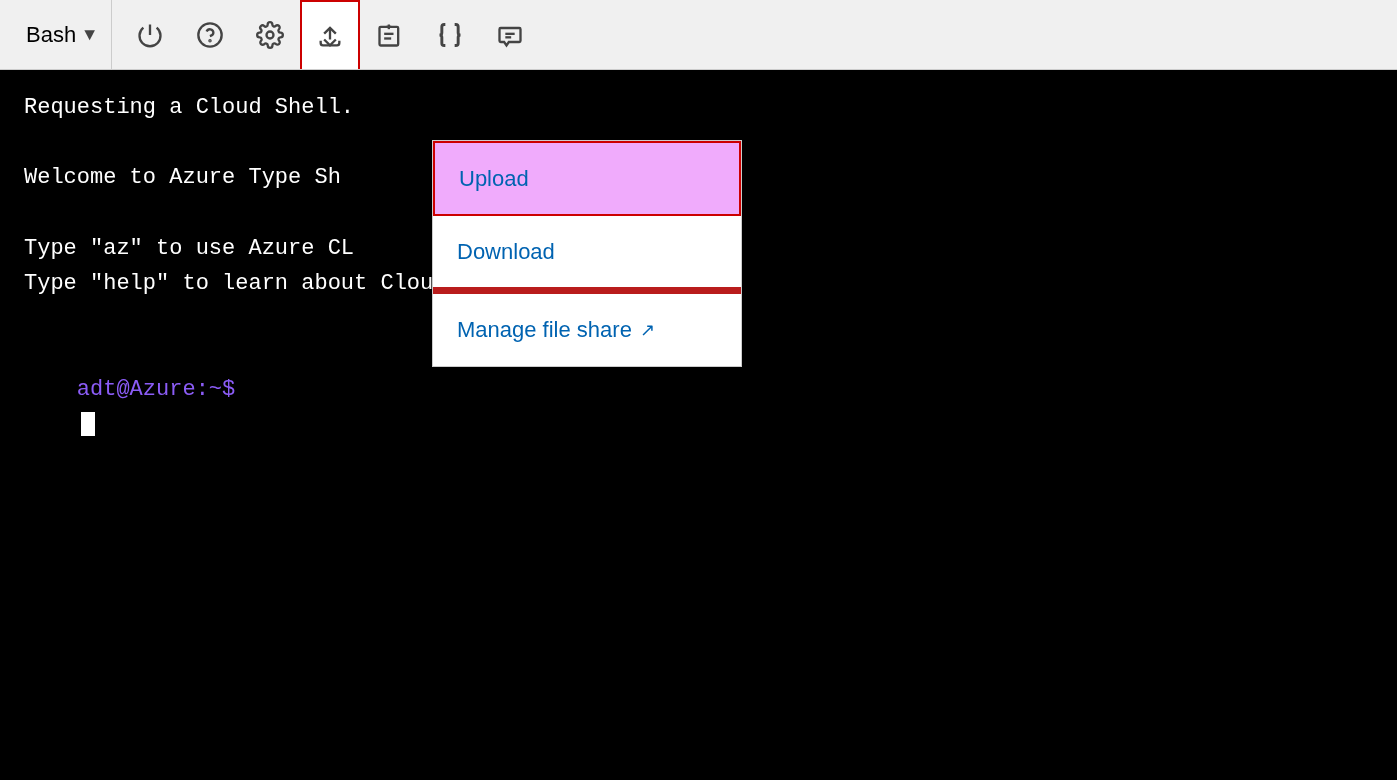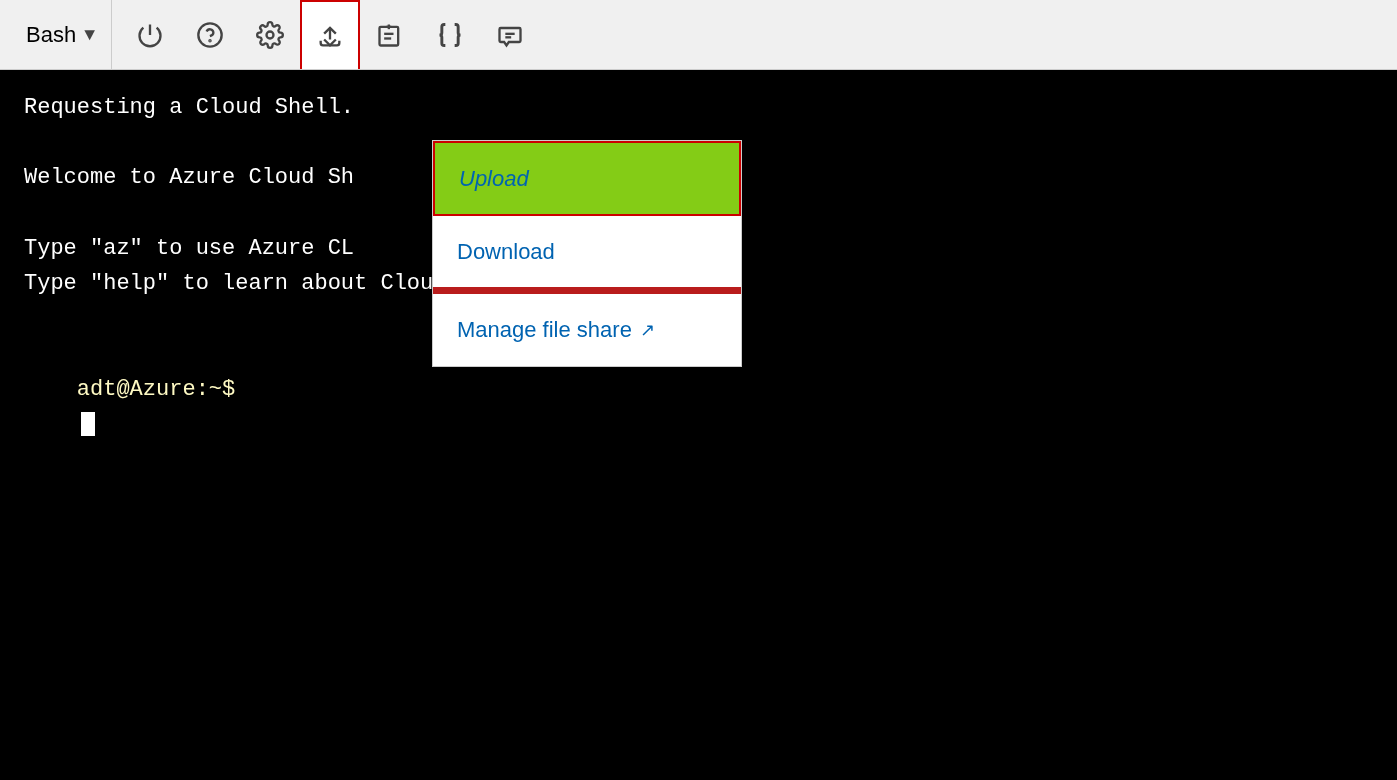--- a/index.html
+++ b/index.html
@@ -78,21 +78,21 @@
       line-height: 1.6;
       position: relative;
     }
 
     .term-line {
       white-space: pre;
       font-family: Liberation Mono, monospace;
     }
 
     .term-prompt {
-      color: #fef9c3;
+      color: #8b5cf6;
     }
 
     .term-cursor {
       display: inline-block;
       width: 14px;
       height: 24px;
       background: #fff;
       vertical-align: middle;
       margin-left: 4px;
     }
@@ -120,23 +120,22 @@
       border-bottom: 7px solid #b91c1c;
       text-decoration: none;
     }
 
     .menu-item:last-child {
       border-bottom: none;
       text-align: right;
     }
 
     .menu-item.highlighted {
-      background: #84cc16;
+      background: #f0abfc;
       border: 2px solid #c00;
-      font-style: italic;
     }
 
     .ext-link-icon {
       margin-left: 8px;
       font-size: 18px;
     }
   </style>
 </head>
 <body>
 
@@ -202,21 +201,21 @@
         <line x1="8" y1="11" x2="16" y2="11"></line>
         <line x1="8" y1="14" x2="13" y2="14"></line>
       </svg>
     </button>
   </div>
 </div>
 
 <div id="terminal">
   <div class="term-line">Requesting a Cloud Shell.</div>
   <div class="term-line">&nbsp;</div>
-  <div class="term-line">Welcome to Azure Cloud Sh</div>
+  <div class="term-line">Welcome to Azure Type Sh</div>
   <div class="term-line">&nbsp;</div>
   <div class="term-line">Type "az" to use Azure CL</div>
   <div class="term-line">Type "help" to learn about Cloud Shell</div>
   <div class="term-line">&nbsp;</div>
   <div class="term-line">
     <span class="term-prompt">adt@Azure:~$</span>
     <span class="term-cursor"></span>
   </div>
 
   <div id="upload-menu">

